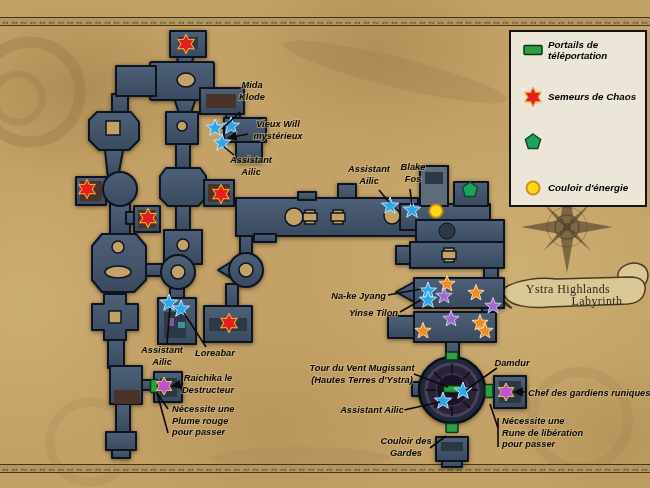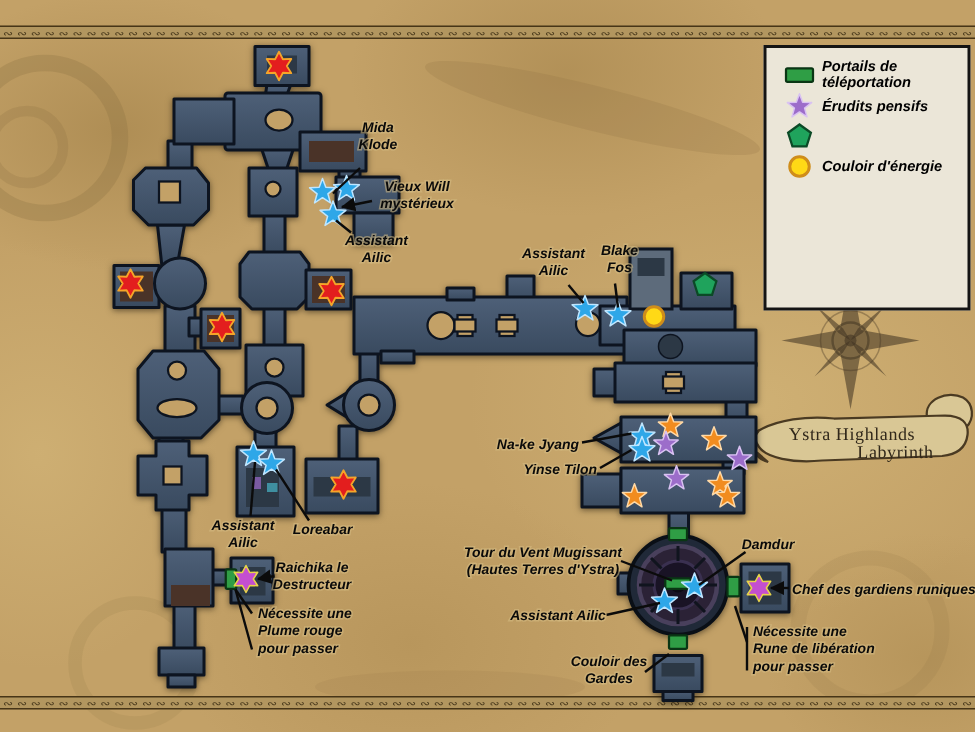--- a/index.html
+++ b/index.html
@@ -27,21 +27,21 @@
   .bandtxt{font-family:"DejaVu Sans",sans-serif;font-size:7px;fill:rgba(58,44,18,.85);}
   .anno{font:italic bold 9.3px "Liberation Sans",sans-serif;fill:#0a0a0a;
         paint-order:stroke;stroke:rgba(214,188,132,.55);stroke-width:2px;}
   .leader{stroke:#0b0b0b;stroke-width:1.6;fill:none;}
   .banner-shape{fill:#d9c795;stroke:#4a3a22;stroke-width:1.5;}
   .banner-text{font-family:"Liberation Serif",serif;font-size:12px;fill:#30271a;letter-spacing:.4px;}
   .compass{fill:#3e3120;opacity:.55;}
   
   .legend{position:absolute;left:509px;top:30px;width:138px;height:177px;
     background:#ebe6d8;border:2px solid #141414;box-sizing:border-box;
-    padding:7px 5px 7px 7px;display:flex;flex-direction:column;z-index:5;}
+    padding:7px 5px 7px 7px;display:flex;flex-direction:column;justify-content:space-between;z-index:5;}
   .legend-row{display:flex;align-items:center;}
   .legend-icon{width:30px;flex:0 0 30px;display:flex;justify-content:center;align-items:center;}
   .legend-label{font:italic bold 9.8px/11px "Liberation Sans",sans-serif;color:#000;white-space:pre-line;}
 </style>
 </head>
 <body>
 
 <div class="stage">
 
   <svg id="map" viewBox="0 0 650 488">
@@ -353,24 +353,24 @@
           <svg width="24" height="20" viewBox="-12 -10 24 20">
             <rect x="-9" y="-4.5" width="18" height="9" rx="1" fill="#2f9e45" stroke="#0a3614" stroke-width="1.5"></rect>
           </svg>
         </span>
         <div class="legend-label">Portails de
 téléportation</div>
       </div>
       <div class="legend-row">
         <span class="legend-icon">
           <svg width="24" height="20" viewBox="-12 -10 24 20">
-            <polygon points="0.0,-8.5 2.1,-2.9 8.1,-2.6 3.4,1.1 5.0,6.9 0.0,3.6 -5.0,6.9 -3.4,1.1 -8.1,-2.6 -2.1,-2.9" fill="#9c6dca" stroke="#d9c2f2" stroke-width="1" stroke-linejoin="round"></polygon>
+            <polygon points="0.0,-9.5 2.6,-4.5 8.2,-4.8 5.2,-0.0 8.2,4.7 2.6,4.5 0.0,9.5 -2.6,4.5 -8.2,4.8 -5.2,0.0 -8.2,-4.8 -2.6,-4.5" fill="#e31e1e" stroke="#f5a529" stroke-width="1.2" stroke-linejoin="round"></polygon>
           </svg>
         </span>
-        <div class="legend-label">Érudits pensifs</div>
+        <div class="legend-label">Semeurs de Chaos</div>
       </div>
       <div class="legend-row">
         <span class="legend-icon">
           <svg width="24" height="20" viewBox="-12 -10 24 20">
             <polygon points="0.0,-8.0 7.6,-2.5 4.7,6.5 -4.7,6.5 -7.6,-2.5" fill="#1fa35c" stroke="#0b4a26" stroke-width="1.5"></polygon>
           </svg>
         </span>
       </div>
       <div class="legend-row">
         <span class="legend-icon">

